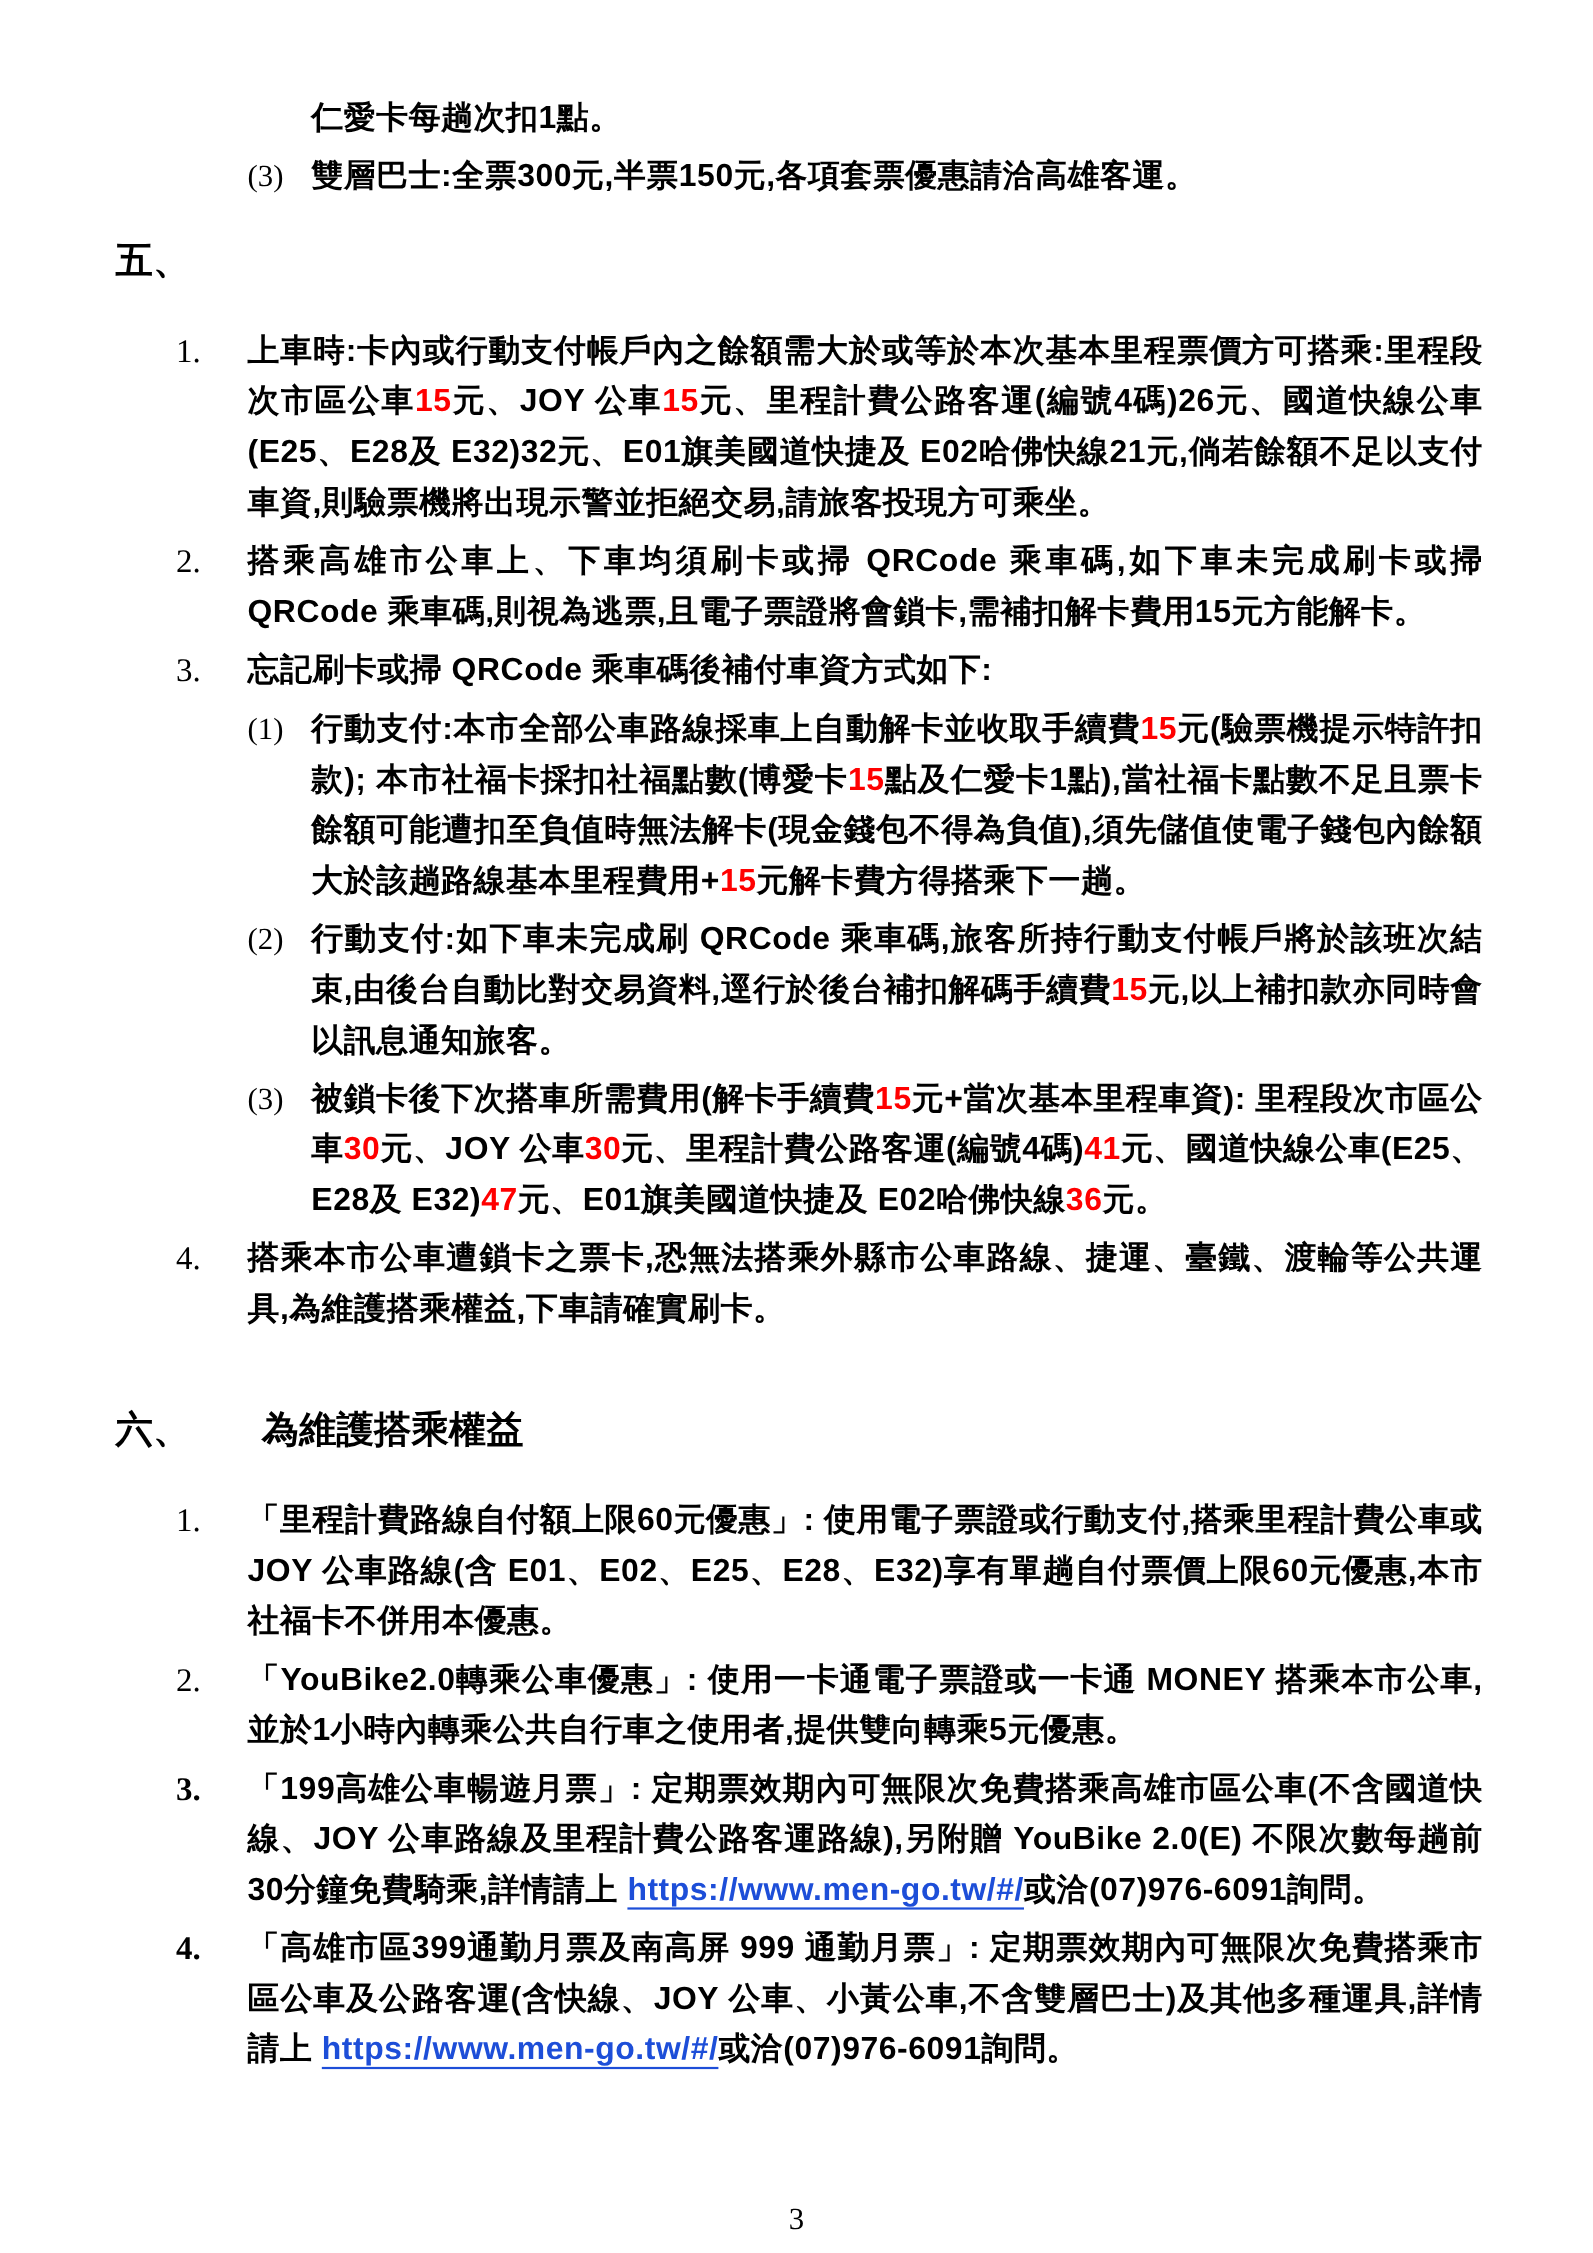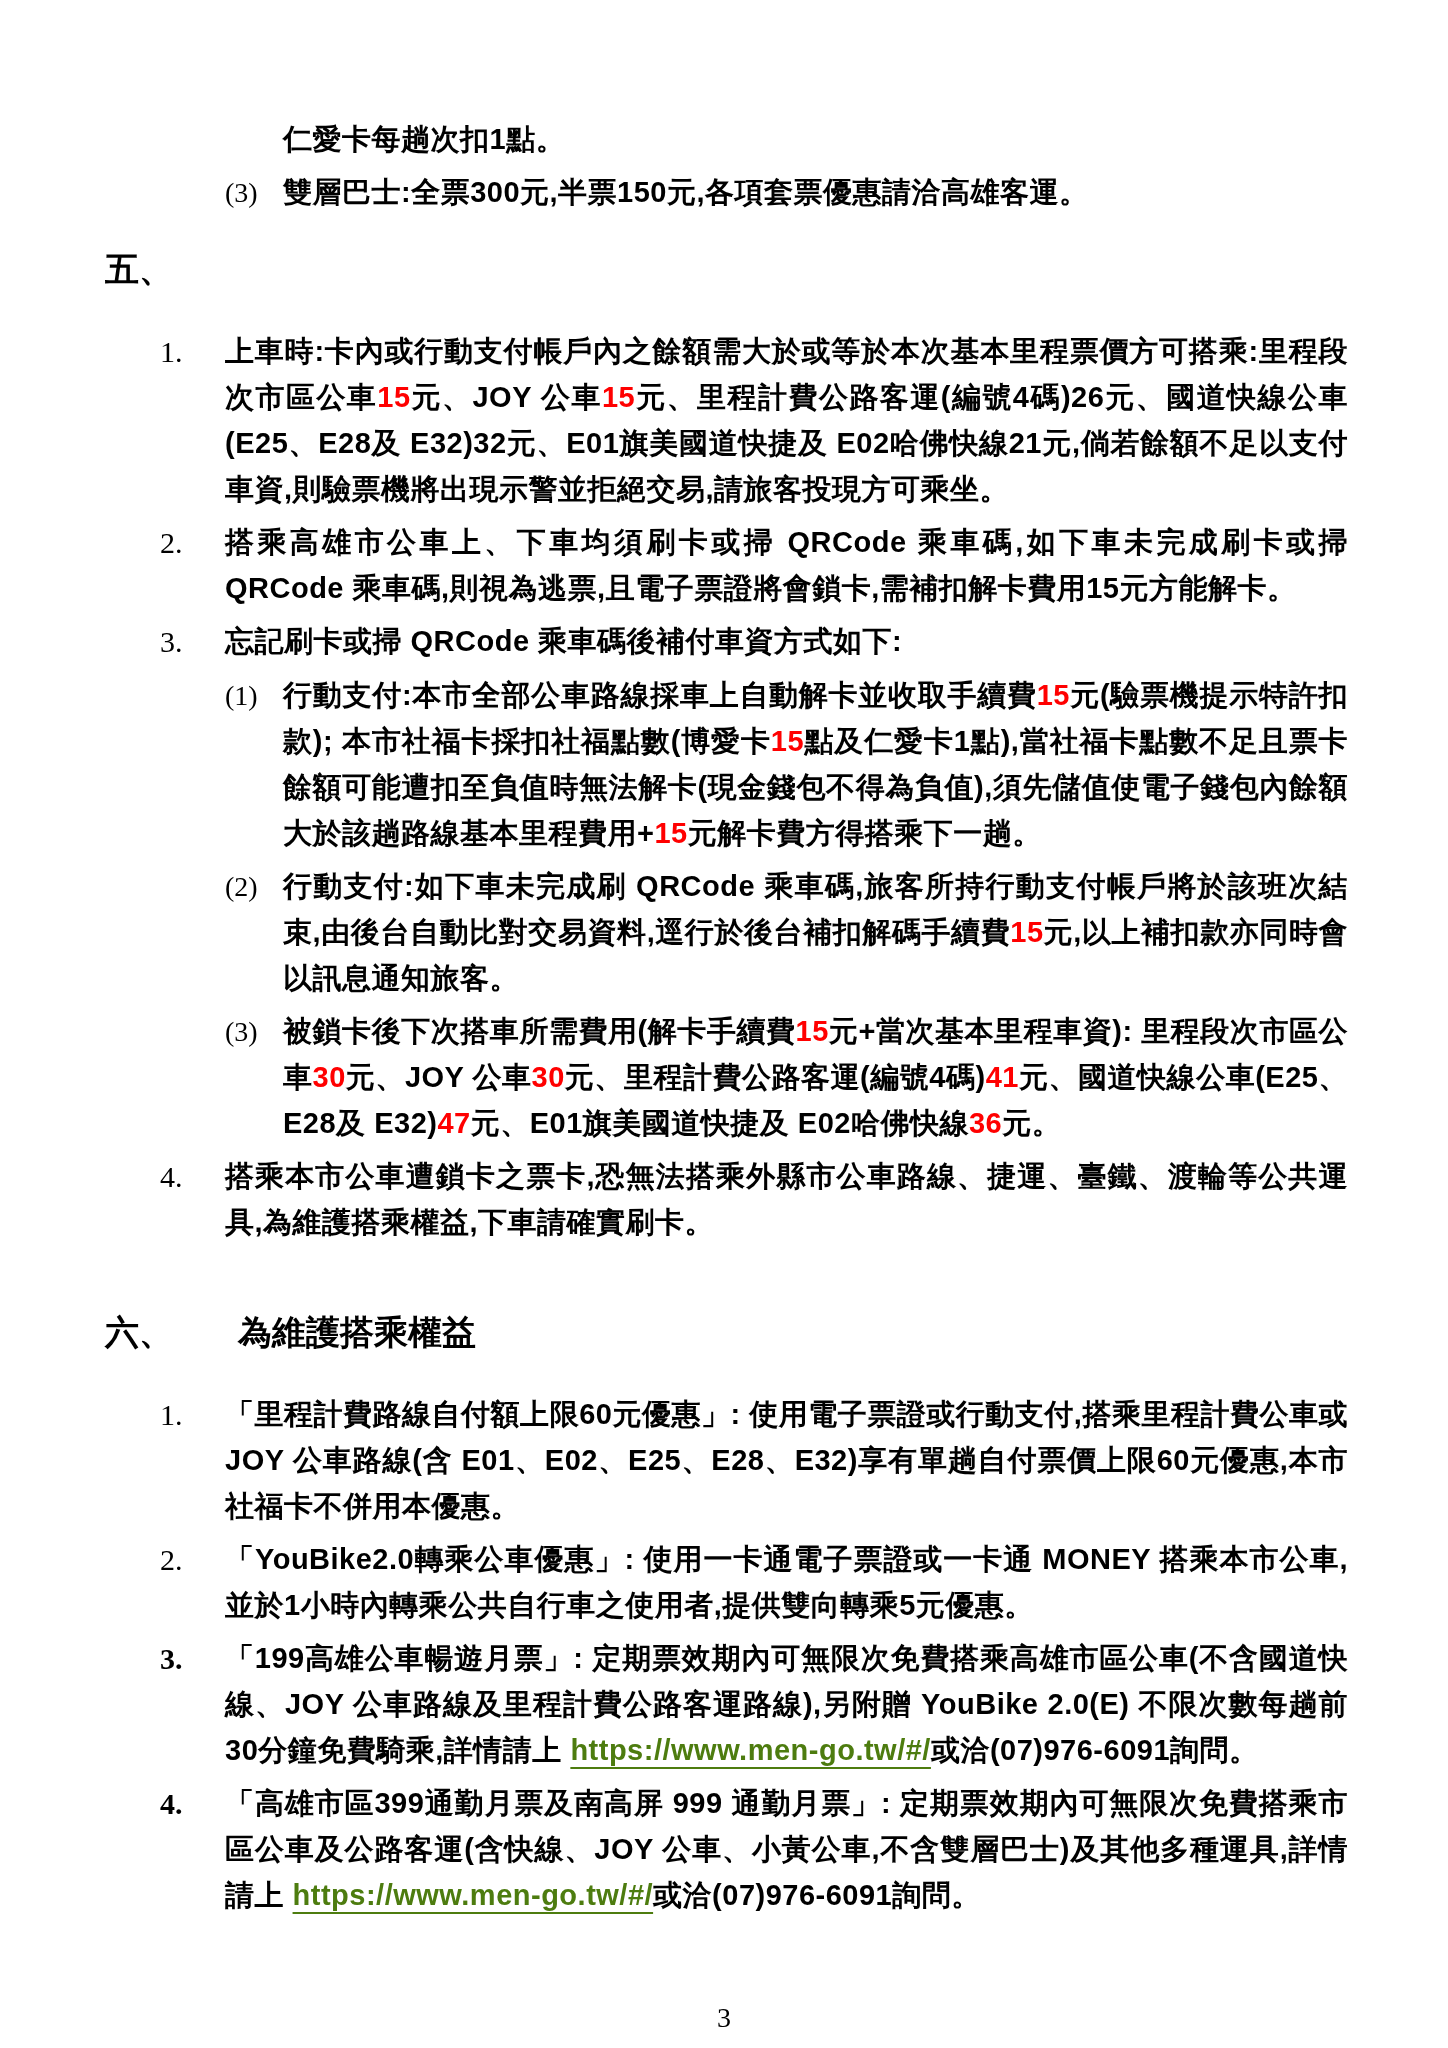--- a/index.html
+++ b/index.html
@@ -6,21 +6,21 @@
   .page{
     position:relative;
     width:1448px;
     height:2048px;
     margin:0 auto;
     background:#ffffff;
     color:#000;
     font-family:"Liberation Sans","DejaVu Sans",sans-serif;
     overflow:hidden;
   }
-  .doc{padding:116px 100px 0 0;}
+  .doc{padding:84px 100px 0 0;}
 
   
   .heading{
     display:flex;
     align-items:baseline;
     margin:30px 100px 36px 105px;
     font-size:34px;
     line-height:46px;
     font-weight:700;
   }
@@ -46,21 +46,21 @@
     flex:1;
     font-size:29px;
     line-height:46px;
     text-align:justify;
     text-justify:inter-character;
     font-weight:600;
     letter-spacing:0.5px;
   }
   .red{color:var(--accent-red,#ff0000);}
   a.link{
-    color:#4d7c0f;
+    color:#1d4ed8;
     text-decoration:underline;
     text-decoration-thickness:2px;
     text-underline-offset:7px;
   }
 
   .pageno{
     position:absolute;
     bottom:14px;
     left:0;right:0;
     text-align:center;

